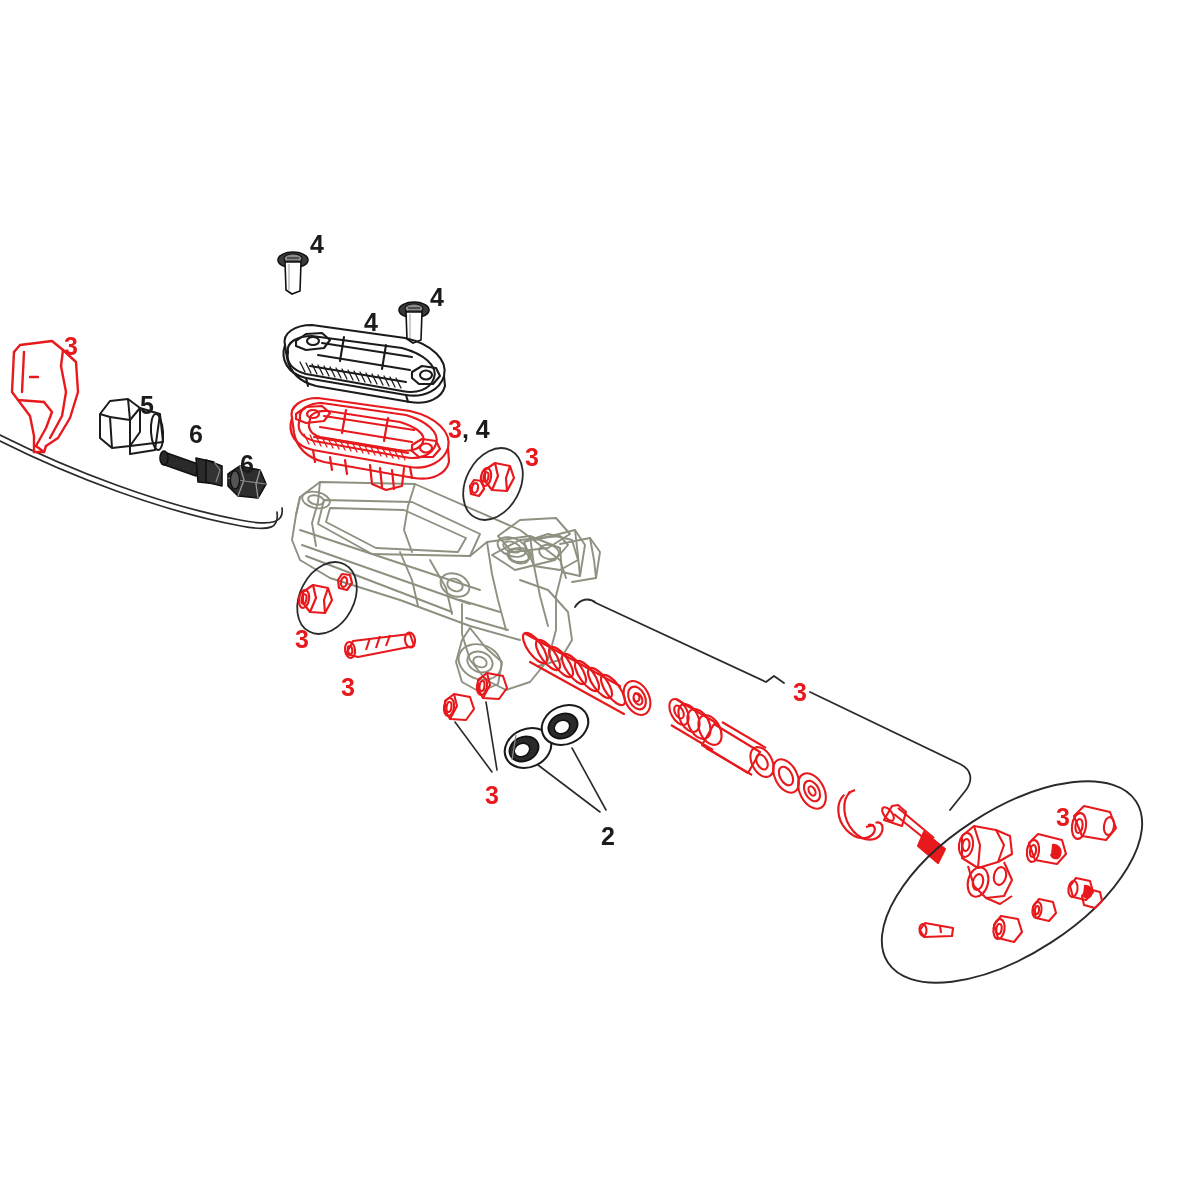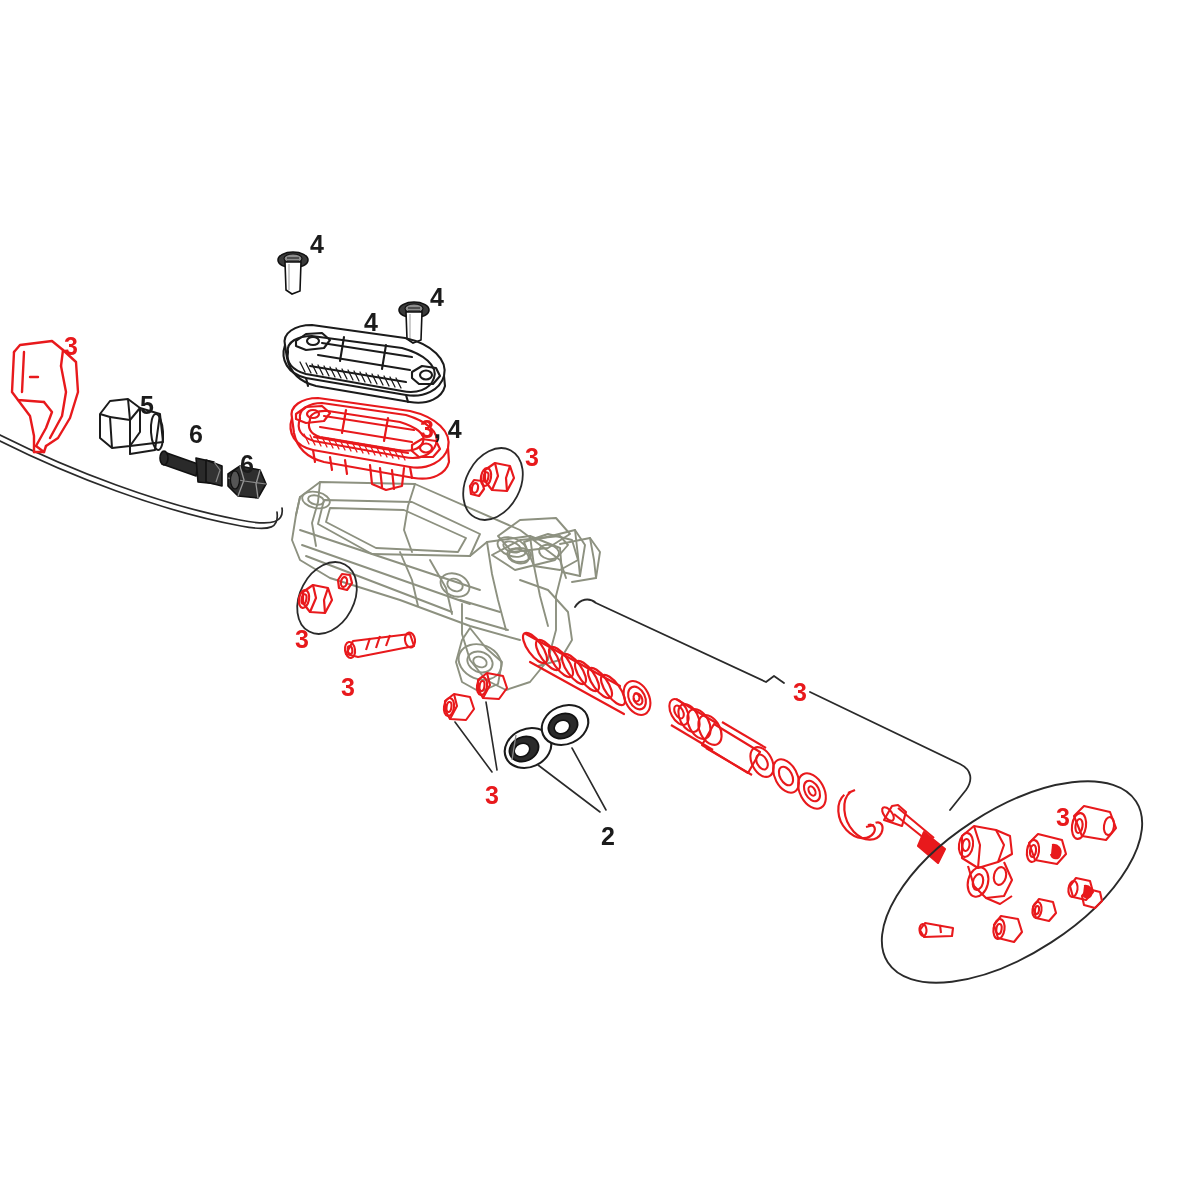--- a/index.html
+++ b/index.html
@@ -432,21 +432,21 @@
   <div class="callout-label lbl-black" style="left:189px; top:422px;">6</div>
 
   <div class="callout-label lbl-black" style="left:240px; top:452px;">6</div>
 
   <div class="callout-label lbl-black" style="left:310px; top:232px;">4</div>
 
   <div class="callout-label lbl-black" style="left:430px; top:285px;">4</div>
 
   <div class="callout-label lbl-black" style="left:364px; top:310px;">4</div>
 
-  <div class="callout-label lbl-mixed" style="left:420px; top:417px;text-align:right;"><span class="p-red">3</span><span class="p-black">,&nbsp;4</span></div>
+  <div class="callout-label lbl-mixed" style="left:448px; top:417px;text-align:right;"><span class="p-red">3</span><span class="p-black">,&nbsp;4</span></div>
 
   <div class="callout-label lbl-red" style="left:525px; top:445px;">3</div>
 
   <div class="callout-label lbl-red" style="left:295px; top:627px;">3</div>
 
   <div class="callout-label lbl-red" style="left:341px; top:675px;">3</div>
 
   <div class="callout-label lbl-red" style="left:485px; top:783px;">3</div>
 
   <div class="callout-label lbl-black" style="left:601px; top:824px;">2</div>

